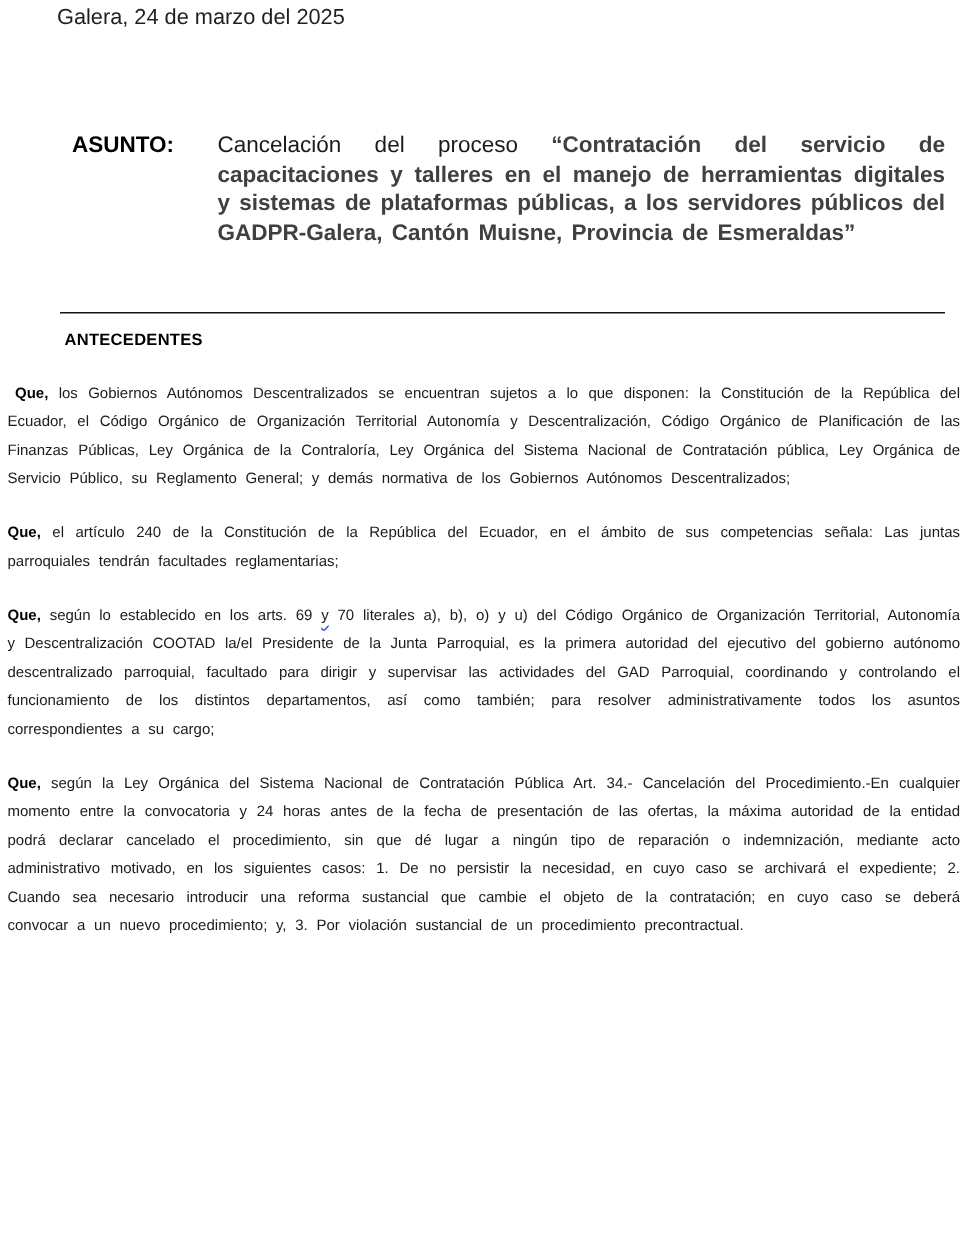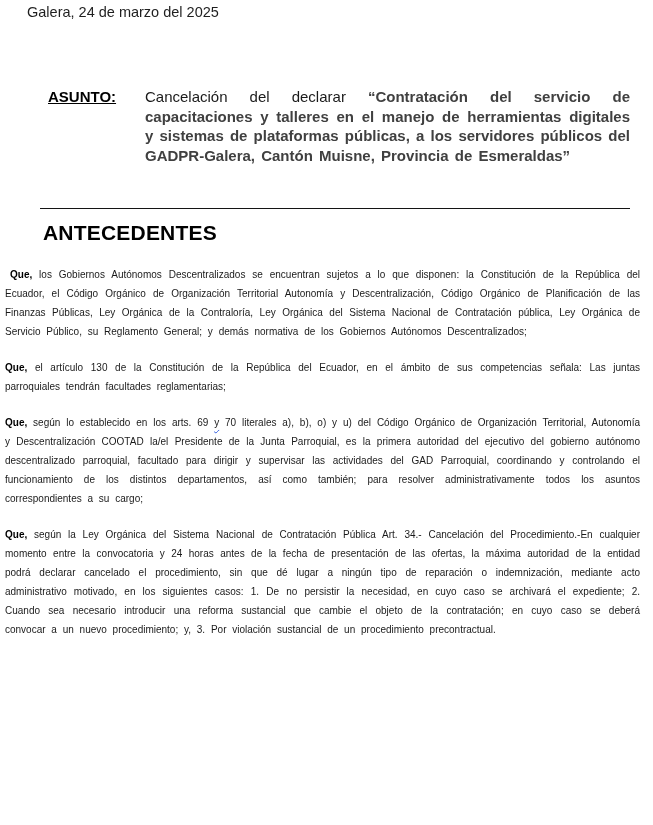--- a/index.html
+++ b/index.html
@@ -12,58 +12,57 @@
   }
   .page {
     position: relative;
     width: 653px;
     height: 825px;
     background: #ffffff;
     color: #1a1a1a;
     font-family: "Liberation Sans", sans-serif;
   }
   .date {
-    margin: 3px 0 0 27px;
+    margin: 3px 0 0 38px;
     font-size: 14.5px;
     line-height: 18px;
     color: #1f1f1f;
   }
   .subject {
     display: flex;
     margin: 66px 23px 0 48px;
     font-size: 15px;
     line-height: 19.5px;
   }
   .subject-label {
     flex: none;
     width: 97px;
     font-weight: 700;
     color: #000;
-    text-decoration: underline;
   }
   .subject-text {
     flex: 1;
     text-align: justify;
     text-align-last: left;
     hyphens: none;
     word-spacing: 2px;
   }
   .subject-text .quoted {
     font-weight: 700;
     color: #404040;
   }
   .rule {
     height: 0;
     border: 0;
     border-top: 1.6px solid #141414;
     margin: 43px 23px 0 40px;
   }
   .heading {
     margin: 12px 0 0 43px;
-    font-size: 21px;
+    font-size: 11px;
     font-weight: 700;
     letter-spacing: 0.2px;
     color: #000;
   }
   .body {
     margin: 17px 13px 0 5px;
     font-size: 10px;
     line-height: 19px;
     text-align: justify;
     text-align-last: left;
@@ -89,28 +88,28 @@
 </style>
 </head>
 <body>
 
 <div class="page">
 
   <div class="date">Galera, 24 de marzo del 2025</div>
 
   <div class="subject">
     <div class="subject-label">ASUNTO:</div>
-    <div class="subject-text"><span>Cancelación del declarar </span><span class="quoted">“Contratación del servicio de capacitaciones y talleres en el manejo de herramientas digitales y sistemas de plataformas públicas, a los servidores públicos del GADPR-Galera, Cantón Muisne, Provincia de Esmeraldas”</span></div>
+    <div class="subject-text"><span>Cancelación del proceso </span><span class="quoted">“Contratación del servicio de capacitaciones y talleres en el manejo de herramientas digitales y sistemas de plataformas públicas, a los servidores públicos del GADPR-Galera, Cantón Muisne, Provincia de Esmeraldas”</span></div>
   </div>
 
   <div class="rule"></div>
 
   <div class="heading">ANTECEDENTES</div>
 
   <p class="body first"><span class="lead">Que,</span><span> los Gobiernos Autónomos Descentralizados se encuentran sujetos a lo que disponen: la Constitución de la República del Ecuador, el Código Orgánico de Organización Territorial Autonomía y Descentralización, Código Orgánico de Planificación de las Finanzas Públicas, Ley Orgánica de la Contraloría, Ley Orgánica del Sistema Nacional de Contratación pública, Ley Orgánica de Servicio Público, su Reglamento General; y demás normativa de los Gobiernos Autónomos Descentralizados;</span></p>
 
-  <p class="body"><span class="lead">Que,</span><span> el artículo 130 de la Constitución de la República del Ecuador, en el ámbito de sus competencias señala: Las juntas parroquiales tendrán facultades reglamentarias;</span></p>
+  <p class="body"><span class="lead">Que,</span><span> el artículo 240 de la Constitución de la República del Ecuador, en el ámbito de sus competencias señala: Las juntas parroquiales tendrán facultades reglamentarias;</span></p>
 
   <p class="body"><span class="lead">Que,</span><span> según lo establecido en los arts. 69 </span><span class="flag">y</span><span> 70 literales a), b), o) y u) del Código Orgánico de Organización Territorial, Autonomía y Descentralización COOTAD la/el Presidente de la Junta Parroquial, es la primera autoridad del ejecutivo del gobierno autónomo descentralizado parroquial, facultado para dirigir y supervisar las actividades del GAD Parroquial, coordinando y controlando el funcionamiento de los distintos departamentos, así como también; para resolver administrativamente todos los asuntos correspondientes a su cargo;</span></p>
 
   <p class="body"><span class="lead">Que,</span><span> según la Ley Orgánica del Sistema Nacional de Contratación Pública Art. 34.- Cancelación del Procedimiento.-En cualquier momento entre la convocatoria y 24 horas antes de la fecha de presentación de las ofertas, la máxima autoridad de la entidad podrá declarar cancelado el procedimiento, sin que dé lugar a ningún tipo de reparación o indemnización, mediante acto administrativo motivado, en los siguientes casos: 1. De no persistir la necesidad, en cuyo caso se archivará el expediente; 2. Cuando sea necesario introducir una reforma sustancial que cambie el objeto de la contratación; en cuyo caso se deberá convocar a un nuevo procedimiento; y, 3. Por violación sustancial de un procedimiento precontractual.</span></p>
 
 </div>
 
 </body></html>

